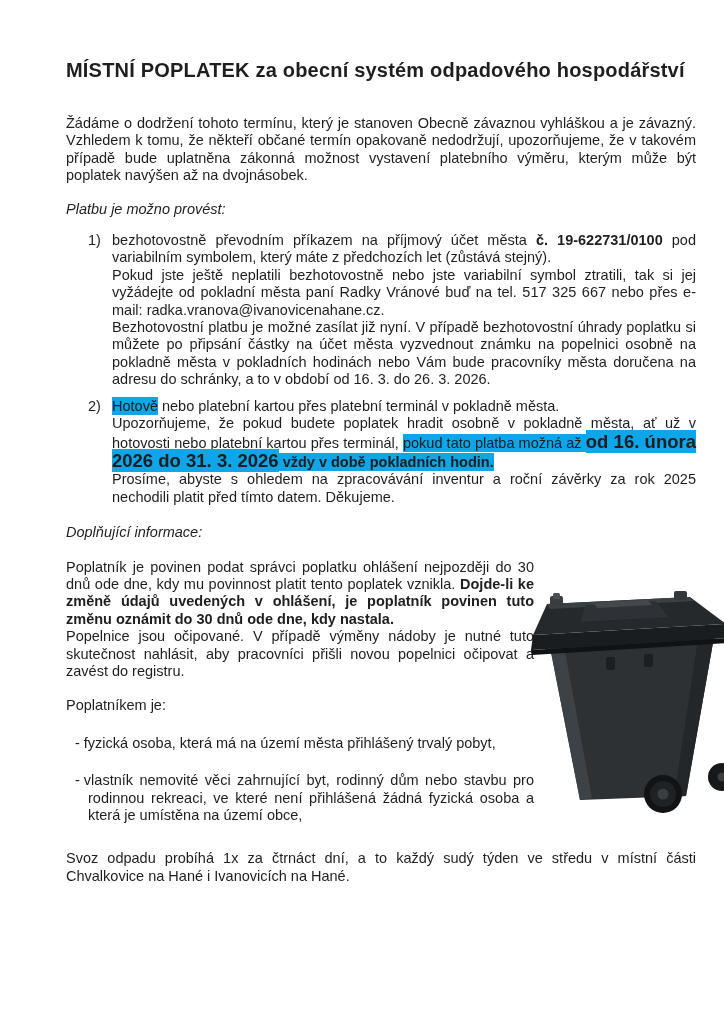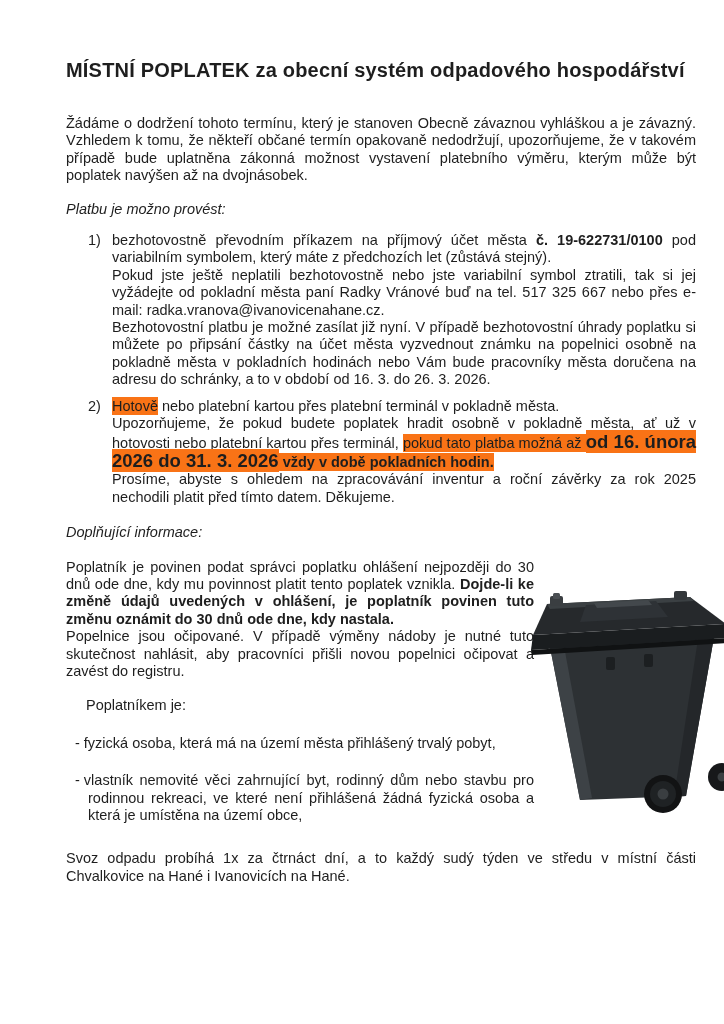--- a/index.html
+++ b/index.html
@@ -21,21 +21,21 @@
     font-size: 20px;
     line-height: 24px;
     font-weight: bold;
     margin: 0 0 33px 0;
     letter-spacing: 0.2px;
   }
   p { margin: 0; }
   .just { text-align: justify; }
   .red { color: #e51c23; font-weight: bold; }
   b, .bold { font-weight: bold; }
-  mark.hl { background: #f97316; color: inherit; padding: 1px 0; }
+  mark.hl { background: #0ea5e9; color: inherit; padding: 1px 0; }
   mark.hl.big { font-size: 18.5px; font-weight: bold; }
   mark.hl.bold { font-weight: bold; }
   .section-heading { margin-top: 16px; font-style: italic; }
   .section-heading.info { margin-top: 18px; }
   .pay-list { margin-top: 14px; }
   .pay-item { position: relative; padding-left: 46px; }
   .pay-item + .pay-item { margin-top: 9px; }
   .pay-num { position: absolute; left: 22px; top: 0; }
   .info-section { margin-top: 17px; }
   .bin-float {
@@ -44,21 +44,21 @@
     height: 262px;
     position: relative;
   }
   .bin-float svg {
     position: absolute;
     top: 32px;
     right: -44px;
     width: 212px;
     height: 225px;
   }
-  .payer-heading { margin-top: 17px; margin-left: 20px; }
+  .payer-heading { margin-top: 17px; }
   .payer-item { text-align: justify; padding-left: 22px; text-indent: -13px; margin-top: 20px; }
   .payer-item .dash { margin-right: 4px; }
   .footer-para { margin-top: 26px; clear: none; }
 </style>
 </head>
 <body>
 
 <div class="page">
 
   <h1 class="doc-title">MÍSTNÍ POPLATEK za obecní systém odpadového hospodářství</h1>

